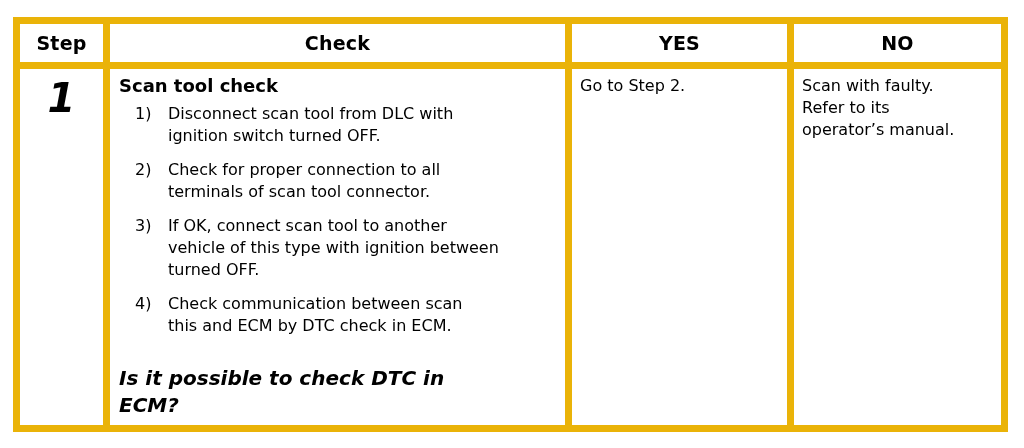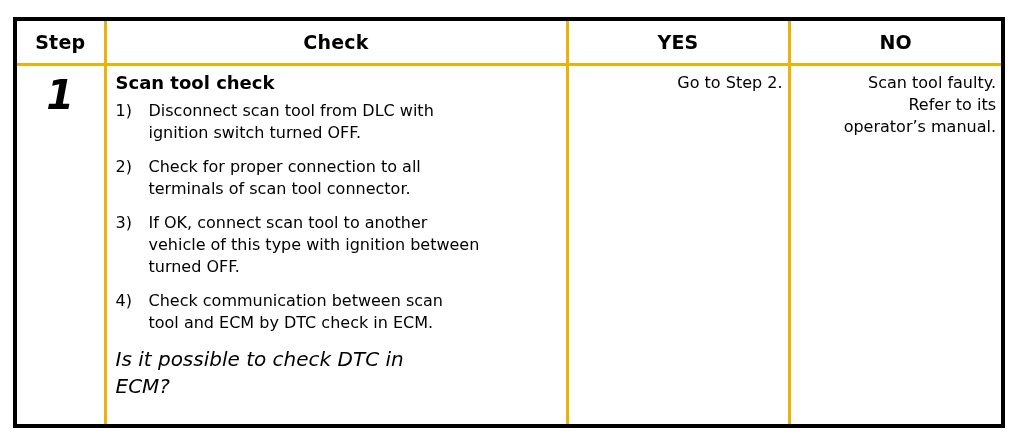--- a/index.html
+++ b/index.html
@@ -12,21 +12,21 @@
     overflow: hidden;
   }
   table.diag {
     position: absolute;
     left: 13px; top: 17px;
     width: 988px;
     border-collapse: collapse;
     table-layout: fixed;
   }
   table.diag { border: 4px solid #000; }
-  table.diag th, table.diag td { border: 3px solid #eab308; }
+  table.diag th, table.diag td { border: 7px solid #eab308; }
 
   th.hdr {
     font-size: 19px;
     font-weight: bold;
     text-align: center;
     vertical-align: middle;
     height: 45px;
     letter-spacing: 0.2px;
   }
   td { vertical-align: top; }
@@ -44,45 +44,45 @@
   .action-title {
     font-size: 18px;
     font-weight: bold;
     line-height: 24px;
     margin-bottom: 5px;
   }
   .action-item {
     font-size: 16px;
     line-height: 22px;
     margin-bottom: 12px;
+    margin-left: 16px;
   }
   .item-num {
     display: inline-block;
     width: 33px;
     vertical-align: top;
   }
   .item-text {
     display: inline-block;
     width: calc(100% - 38px);
     vertical-align: top;
     white-space: pre-line;
   }
   .action-question {
     font-size: 20px;
-    font-weight: normal;
+    font-weight: bold;
     font-style: italic;
     line-height: 27px;
-    margin-top: 12px;
+    margin-top: 28px;
     white-space: pre-line;
   }
   td.yes-cell, td.no-cell {
     padding: 6px 5px 6px 8px;
     font-size: 16px;
     line-height: 22px;
-    text-align: right;
   }
   .cell-text { white-space: pre-line; }
 </style>
 </head>
 <body>
 
 <table class="diag">
   <colgroup>
     <col style="width:90px">
     <col style="width:462px">
@@ -112,28 +112,28 @@
           <span class="item-num">2)</span><span class="item-text">Check for proper connection to all
 terminals of scan tool connector.</span>
         </div>
         <div class="action-item">
           <span class="item-num">3)</span><span class="item-text">If OK, connect scan tool to another
 vehicle of this type with ignition between
 turned OFF.</span>
         </div>
         <div class="action-item">
           <span class="item-num">4)</span><span class="item-text">Check communication between scan
-tool and ECM by DTC check in ECM.</span>
+this and ECM by DTC check in ECM.</span>
         </div>
         <div class="action-question">Is it possible to check DTC in
 ECM?</div>
       </td>
       <td class="yes-cell">
         <span class="cell-text">Go to Step 2.</span>
       </td>
       <td class="no-cell">
-        <span class="cell-text">Scan tool faulty.
+        <span class="cell-text">Scan with faulty.
 Refer to its
 operator’s manual.</span>
       </td>
     </tr>
   </tbody>
 </table>
 
 </body></html>

